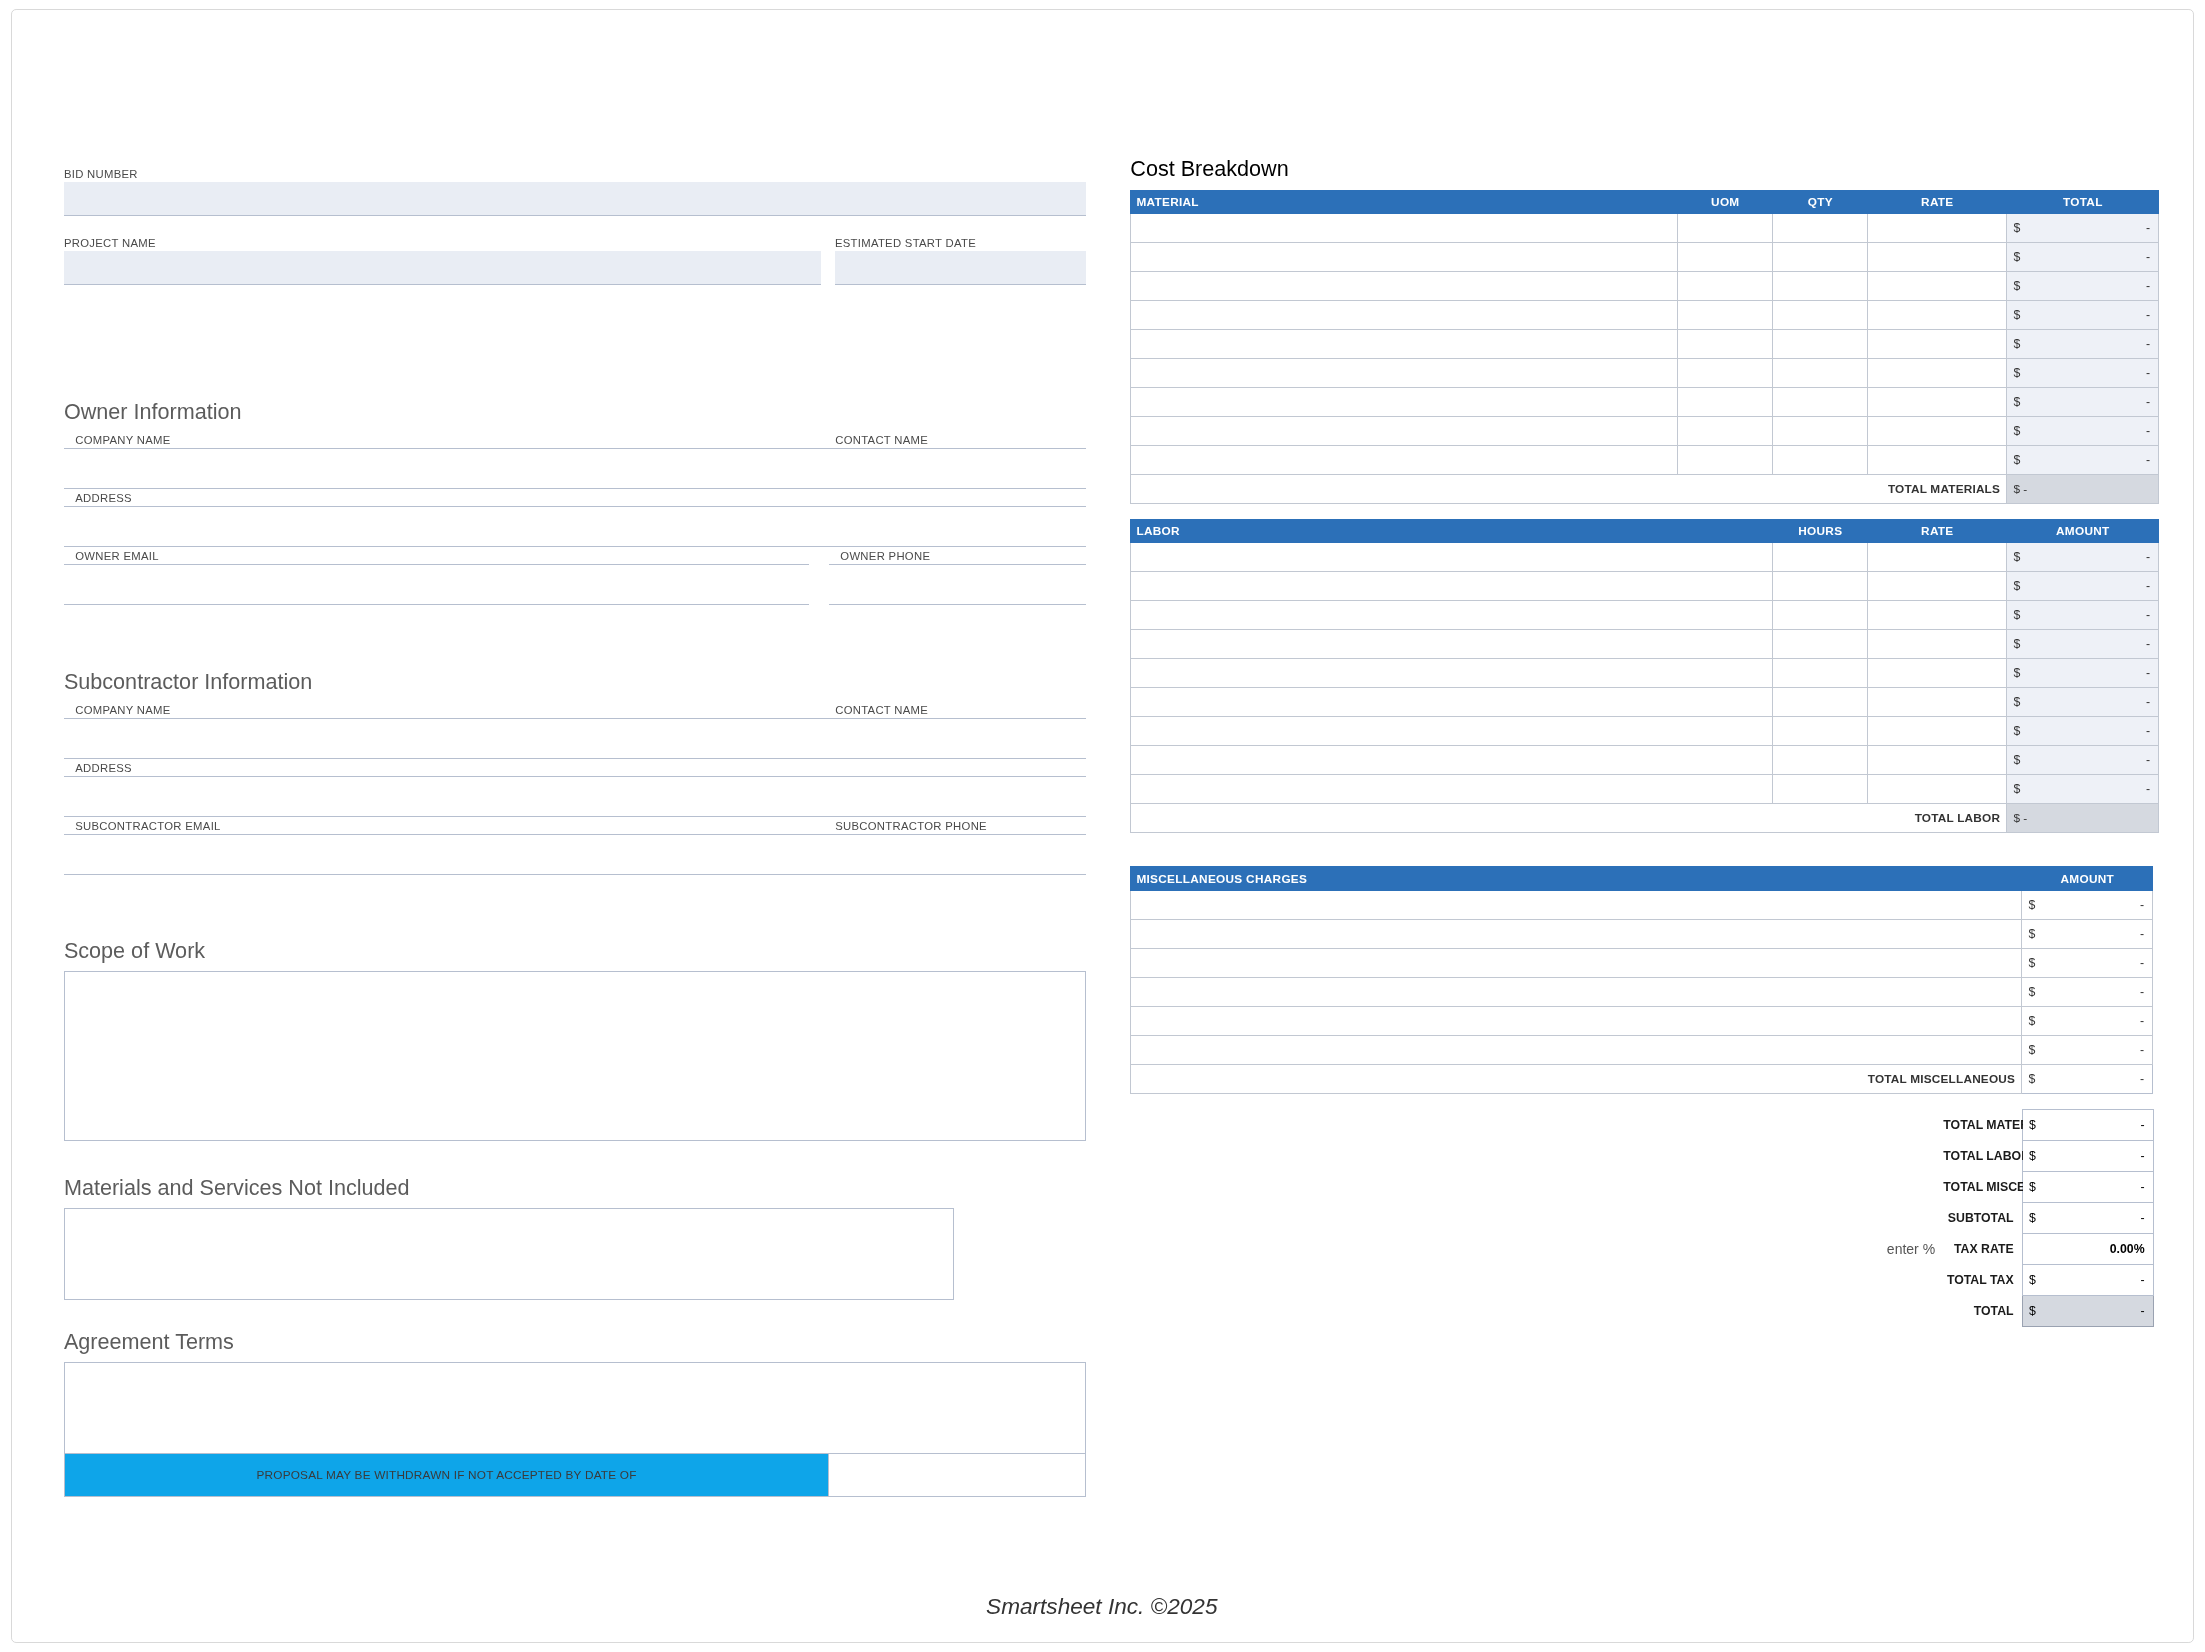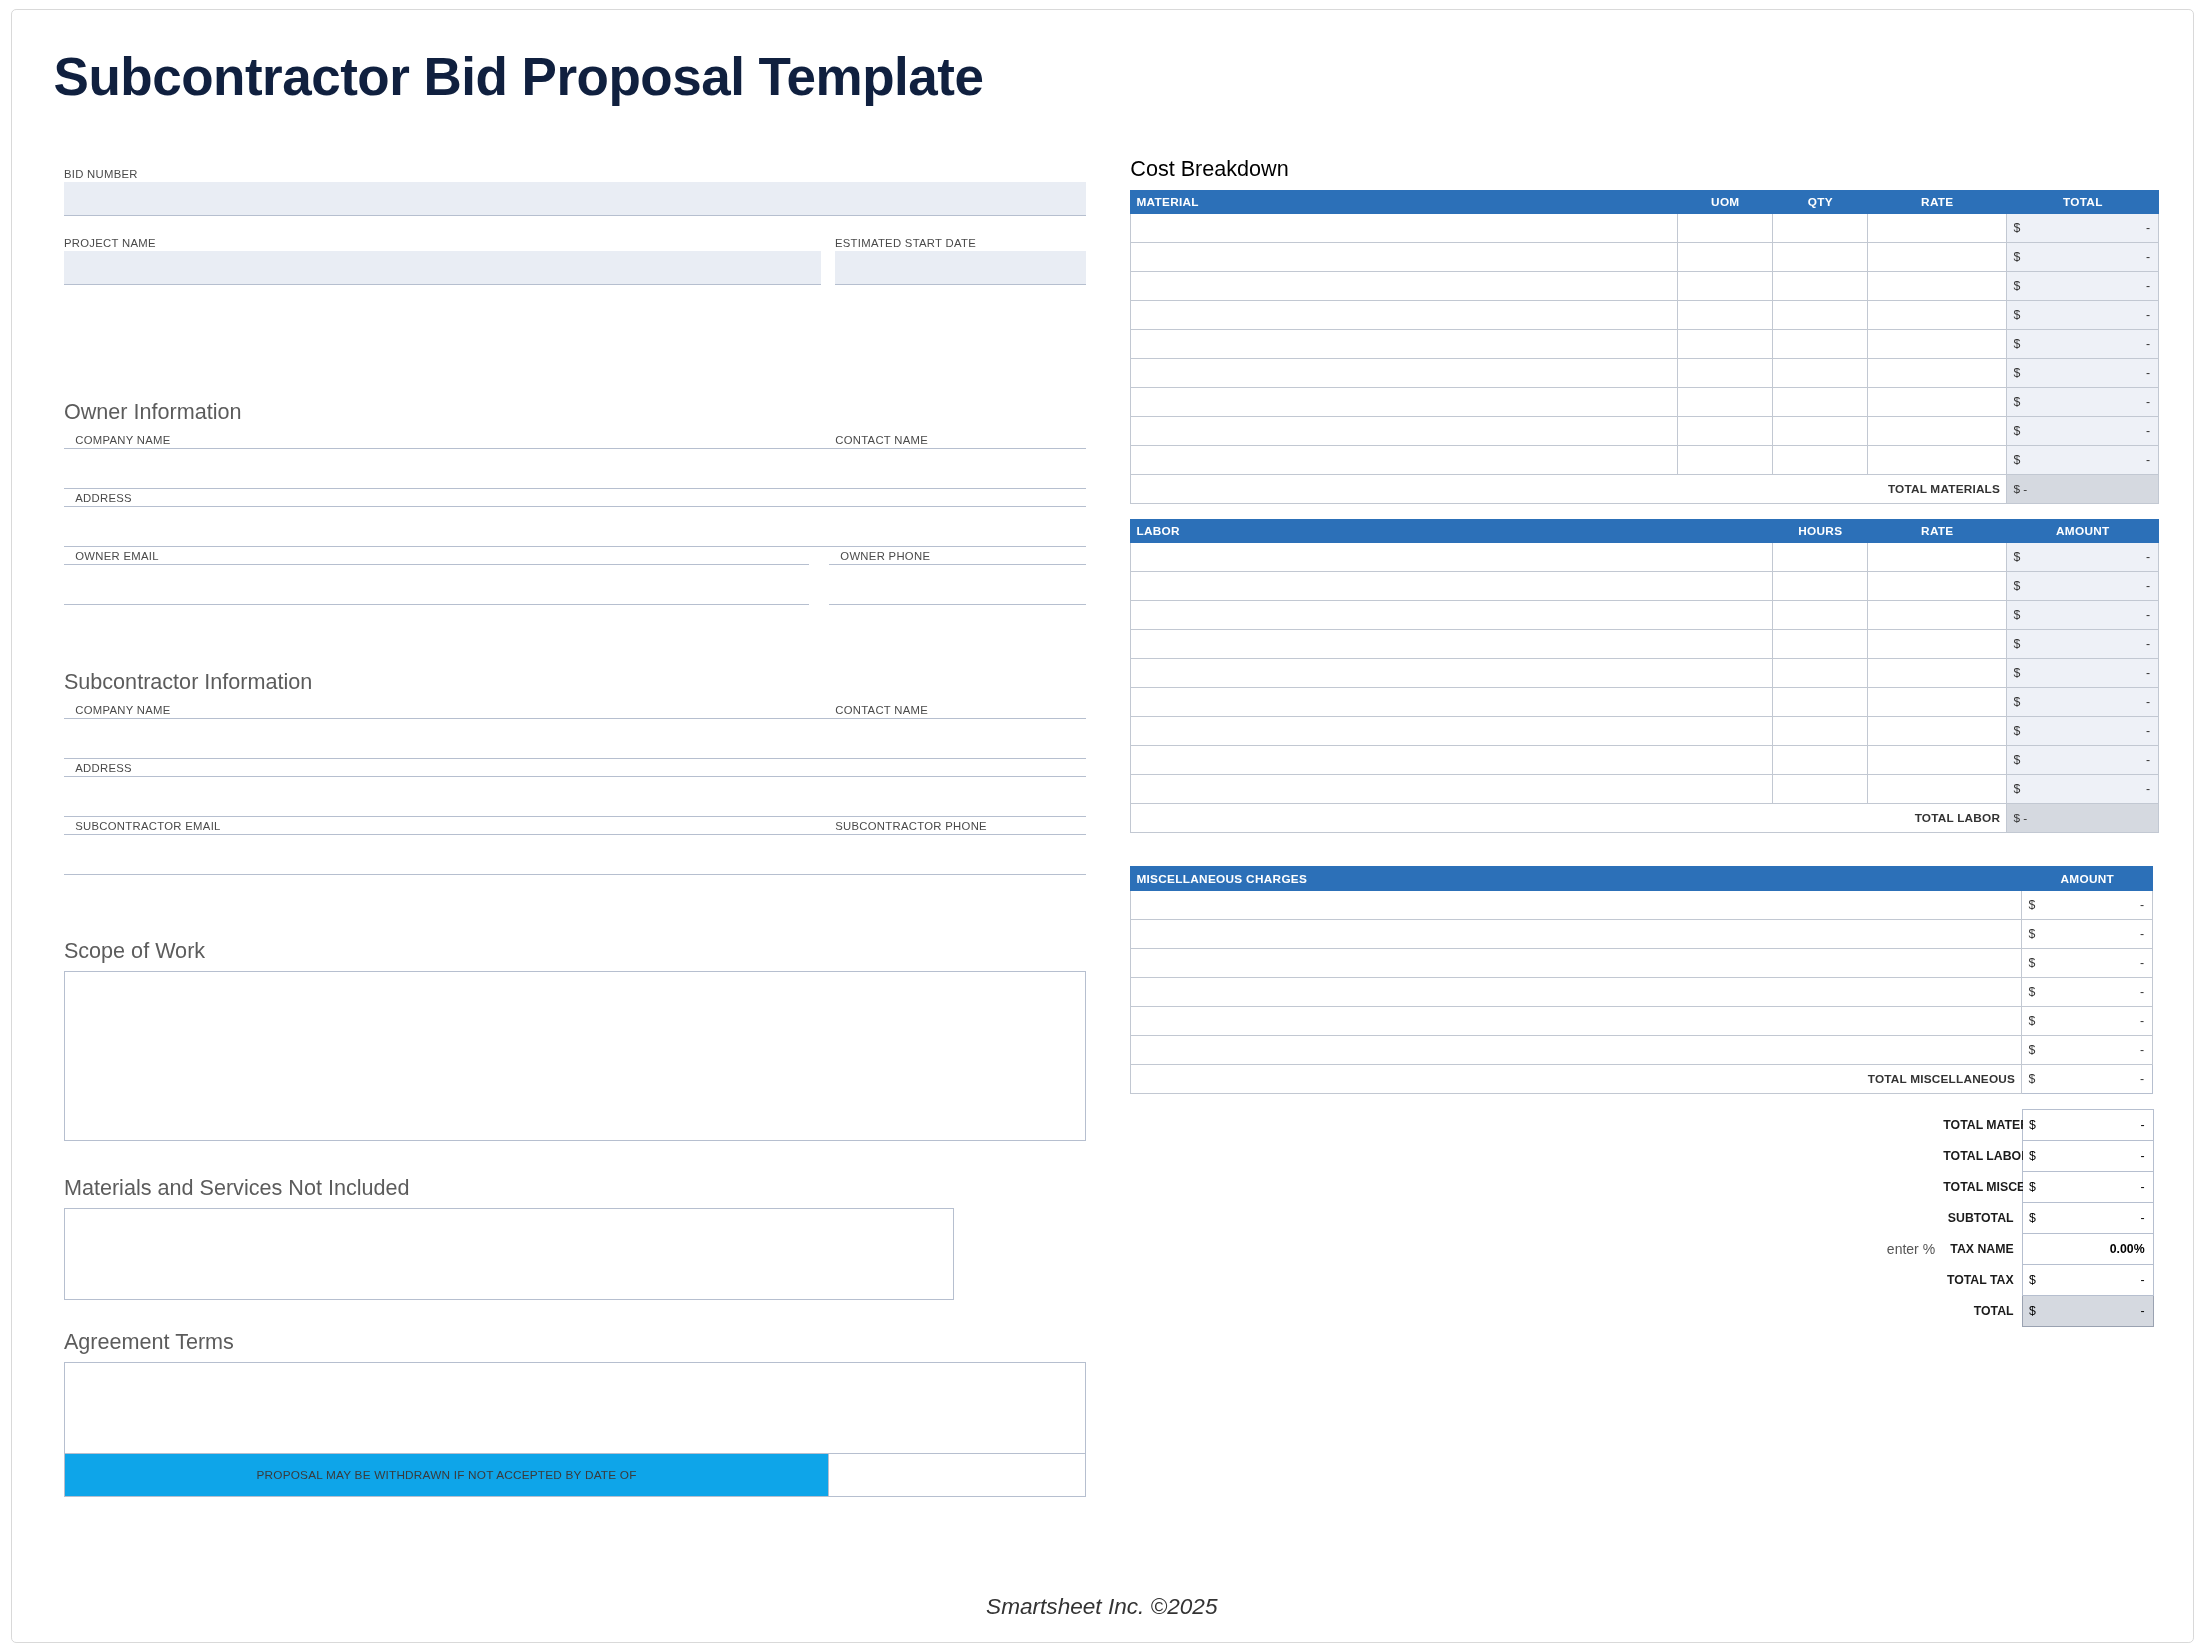--- a/index.html
+++ b/index.html
@@ -156,21 +156,20 @@
     font-style: italic;
     color: #333;
   }
 </style>
 </head>
 <body>
 
 <div class="page">
   <div class="inner">
 
-    <div class="title">Subcontractor Bid Proposal Template</div>
 
     <div style="position:absolute;left:20.6px;top:139px;width:1022px;">
 
       <div style="position:relative;height:49px;">
         <div class="lbl-sm">BID NUMBER</div>
         <div class="cell-grey" style="height:34px;margin-top:2.1px;"></div>
       </div>
 
       <div style="position:relative;height:49px;margin-top:20.6px;display:flex;">
         <div style="width:760px;">
@@ -592,21 +591,21 @@
           <tr>
             <td class="hint"></td>
             <td class="lbl">SUBTOTAL</td>
             <td class="val plain">
               <span class="dollar">$</span>
               <span class="dash">-</span>
             </td>
           </tr>
           <tr>
             <td class="hint">enter %</td>
-            <td class="lbl">TAX NAME</td>
+            <td class="lbl">TAX RATE</td>
             <td class="val plain">
               <span class="pct">0.00%</span>
             </td>
           </tr>
           <tr>
             <td class="hint"></td>
             <td class="lbl">TOTAL TAX</td>
             <td class="val plain">
               <span class="dollar">$</span>
               <span class="dash">-</span>

